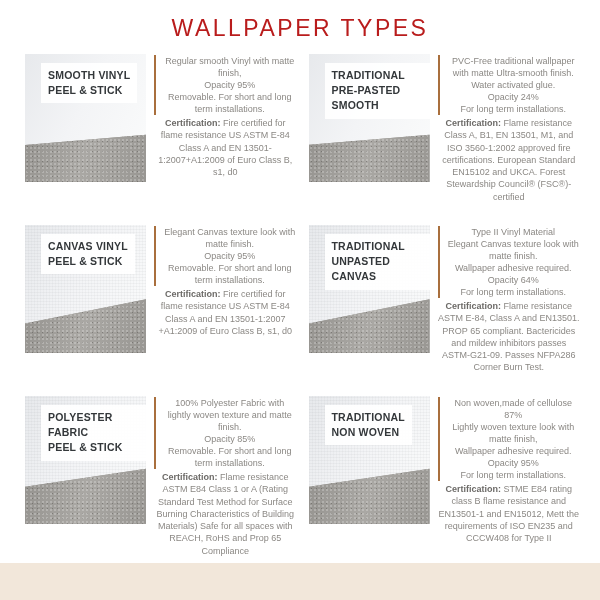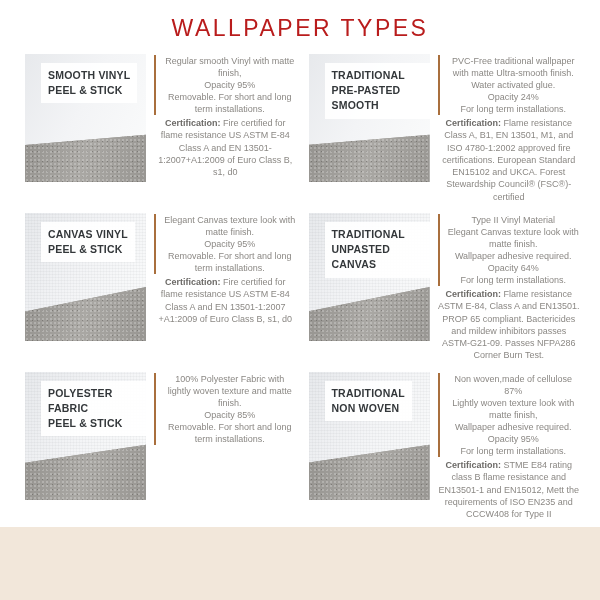--- a/index.html
+++ b/index.html
@@ -97,21 +97,21 @@
       <div class="panel-image">
         <div class="floor floor-a"></div>
         <div class="panel-label">TRADITIONAL
 PRE-PASTED SMOOTH</div>
       </div>
       <div class="panel-text">
         <p class="desc">PVC-Free traditional wallpaper with matte Ultra-smooth finish.
 Water activated glue.
 Opacity 24%
 For long term installations.</p>
-        <p class="cert"><b>Certification:</b><span> Flame resistance Class A, B1, EN 13501, M1, and ISO 4780-1:2002 approved fire certifications. European Standard EN15102 and UKCA. Forest Stewardship Council® (FSC®)-certified</span></p>
+        <p class="cert"><b>Certification:</b><span> Flame resistance Class A, B1, EN 13501, M1, and ISO 3560-1:2002 approved fire certifications. European Standard EN15102 and UKCA. Forest Stewardship Council® (FSC®)-certified</span></p>
       </div>
     </section>
 
     <section class="panel">
       <div class="panel-image tex-canvas">
         <div class="floor floor-b"></div>
         <div class="panel-label">CANVAS VINYL
 PEEL &amp; STICK</div>
       </div>
       <div class="panel-text">
@@ -141,20 +141,21 @@
     <section class="panel">
       <div class="panel-image tex-fabric">
         <div class="floor floor-c"></div>
         <div class="panel-label">POLYESTER FABRIC
 PEEL &amp; STICK</div>
       </div>
       <div class="panel-text">
         <p class="desc">100% Polyester Fabric with lightly woven texture and matte finish.
 Opacity 85%
 Removable.  For short and long term installations.</p>
+        <p class="cert"><b>Certification:</b><span> Flame resistance ASTM E84 Class 1 or A (Rating Standard Test Method for Surface Burning Characteristics of Building Materials) Safe for all spaces with REACH, RoHS and Prop 65 Compliance</span></p>
       </div>
     </section>
 
     <section class="panel">
       <div class="panel-image tex-nonwoven">
         <div class="floor floor-c"></div>
         <div class="panel-label">TRADITIONAL
 NON WOVEN</div>
       </div>
       <div class="panel-text">

